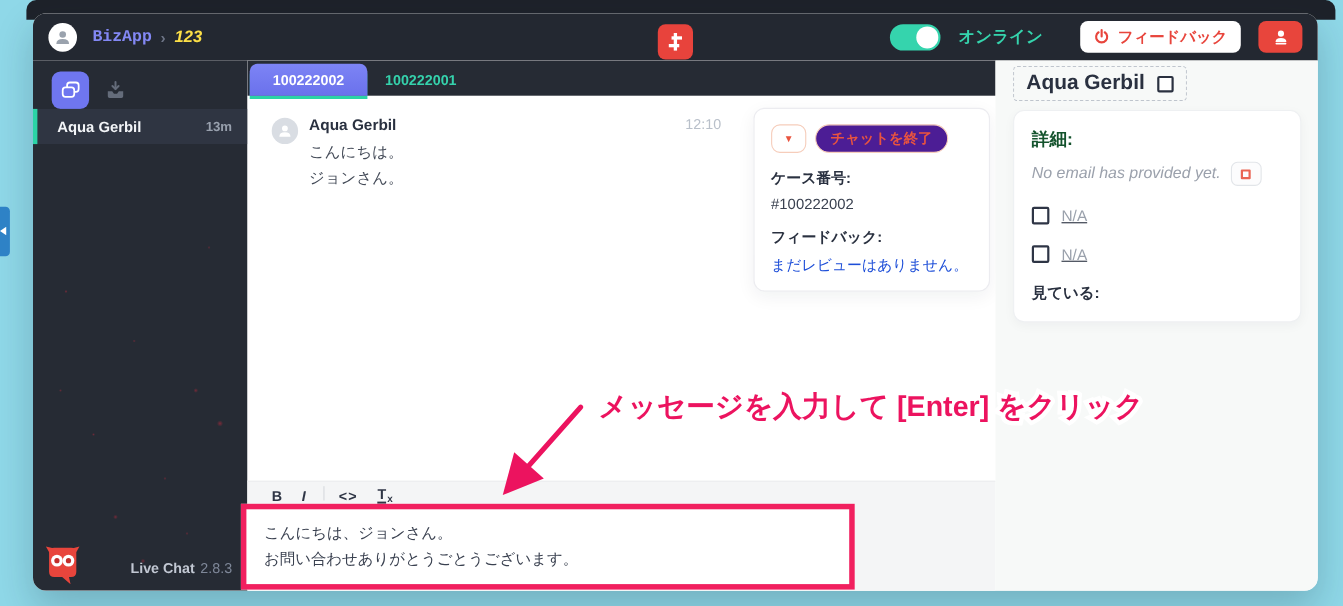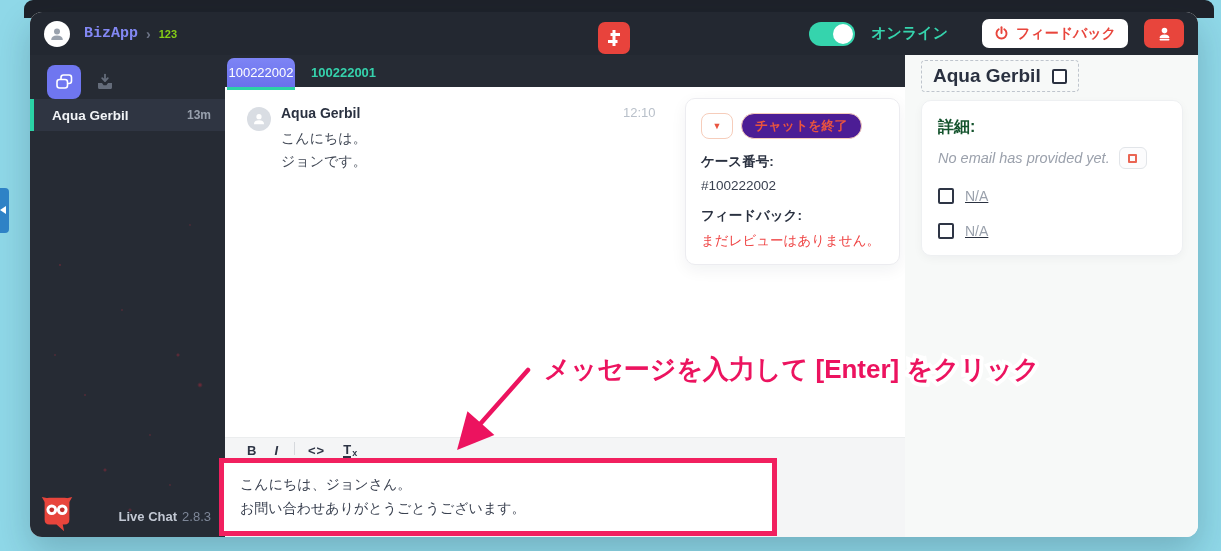--- a/index.html
+++ b/index.html
@@ -20,21 +20,21 @@
   .window { position:absolute; left:30px; top:12px; width:1168px; height:525px;
     background:#fff; border-radius:12px; overflow:hidden;
     box-shadow:0 14px 34px rgba(15,35,50,.22); z-index:2; }
   
   .topbar { position:absolute; left:0; top:0; width:100%; height:43px;
     background:#232831; display:flex; align-items:center; padding:0 14px; }
   .avatar { width:26px; height:26px; border-radius:50%; background:#fff;
     display:flex; align-items:center; justify-content:center; flex:none; }
   .brand { margin-left:14px; color:#8388f4; font-size:15px; font-weight:bold;font-family:Liberation Mono, monospace; }
   .crumb-sep { margin:0 8px; color:#6d7486; font-size:14px; font-weight:bold; }
-  .crumb-page { color:#84cc16; font-size:11px; font-weight:bold; }
+  .crumb-page { color:#fde047; font-size:15px; font-weight:bold;font-style:italic; }
   .app-icon { position:absolute; left:568px; top:10px; width:32px; height:32px;
     border-radius:7px; background:#e8433c; display:flex; align-items:center; justify-content:center; }
   .topbar-right { margin-left:auto; display:flex; align-items:center; gap:16px; }
   .toggle { width:46px; height:24px; border-radius:13px; background:#35d4ad; position:relative; cursor:pointer; }
   .toggle .knob { position:absolute; right:2px; top:2px; width:20px; height:20px; border-radius:50%; background:#fff; }
   .online-label { color:#35d4ad; font-size:15px; font-weight:bold; margin-right:18px; }
   .signout-btn { display:flex; align-items:center; gap:7px; background:#fff;
     border:none; border-radius:7px; height:29px; padding:0 12px;
     color:#e8453c; font-weight:bold; font-size:14px; cursor:pointer; }
   .agent-btn { width:40px; height:29px; border-radius:7px; background:#e8453c;
@@ -65,23 +65,23 @@
   .convo-name { color:#f2f4f7; font-size:13.5px; font-weight:bold; flex:1; }
   .convo-age { color:#98a0ad; font-size:12px; font-weight:bold; }
   .sidebar-footer-logo { position:absolute; left:8px; bottom:2px; }
   .sidebar-version { position:absolute; right:14px; bottom:13px; font-size:13px; }
   .sidebar-version .app { color:#c2c8d3; font-weight:bold; }
   .sidebar-version .ver { color:#7e8798; margin-left:5px; }
   
   .main { position:absolute; left:195px; top:43px; width:680px; height:482px; background:#fff; }
   .tabbar { position:absolute; left:0; top:0; width:100%; height:32px; background:#262b34;
     display:flex; align-items:flex-end; }
-  .tab-active { margin-left:2px; width:68px; height:29px;
+  .tab-active { margin-left:2px; width:107px; height:29px;
     background:linear-gradient(180deg,#7d84f5,#6a71ec);
-    border-radius:7px 7px 0 0; color:#fff; font-weight:normal; font-size:13px;
+    border-radius:7px 7px 0 0; color:#fff; font-weight:bold; font-size:13px;
     display:flex; align-items:center; justify-content:center;
     box-shadow:0 3px 0 0 #2bd3a6; cursor:pointer; }
   .tab-inactive { height:29px; padding:0 16px; display:flex; align-items:center;
     color:#35d2ac; font-weight:bold; font-size:13px; cursor:pointer; }
   .msg-avatar { position:absolute; left:22px; top:52px; width:24px; height:24px;
     border-radius:50%; background:#d9dde3; display:flex; align-items:center; justify-content:center; }
   .msg-author { position:absolute; left:56px; top:50px; font-size:14px; font-weight:bold; color:#2a3140; }
   .msg-time  { position:absolute; left:398px; top:50px; font-size:13px; color:#b9c0ca; }
   .msg-body  { position:absolute; left:56px; top:72px; font-size:14px; color:#434a57; line-height:23px; }
   
@@ -90,21 +90,21 @@
     padding:14px 15px; }
   .card-btn-row { display:flex; gap:8px; align-items:center; }
   .caret-btn { width:32px; height:26px; border:1px solid #f6cdbb; border-radius:8px;
     background:#fff; color:#e9543f; font-size:9px; display:flex; align-items:center;
     justify-content:center; cursor:pointer; }
   .close-btn { height:26px; padding:0 13px; border:1px solid #f6cdbb; border-radius:13px;
     background:#4c1d95; color:#e9543f; font-weight:bold; font-size:13px;
     display:flex; align-items:center; cursor:pointer; }
   .card-label { margin-top:14px; font-weight:bold; font-size:13.5px; color:#2a3140; }
   .card-value { margin-top:7px; font-size:13.5px; color:#3a4150; }
-  .card-value-muted { margin-top:7px; font-size:13.5px; color:#ef4444; }
+  .card-value-muted { margin-top:7px; font-size:13.5px; color:#1d4ed8; }
   
   .composer-region { position:absolute; left:0; top:382px; width:680px; height:100px;
     background:#f4f5f6; border-top:1px solid #ebedee; }
   .fmt-bar { height:21px; display:flex; align-items:center; padding-left:13px; gap:0; }
   .fmt-btn { background:none; border:none; padding:0 9px; font-size:13px; color:#2e3545;
     cursor:pointer; height:18px; display:flex; align-items:flex-end; }
   .fmt-b { font-weight:bold; }
   .fmt-i { font-style:italic; font-weight:bold; padding-right:12px; }
   .fmt-divider { width:1px; height:13px; background:#d6d9dd; margin:0 4px; }
   .fmt-code { font-weight:bold; letter-spacing:1px; }
@@ -238,21 +238,21 @@
     <div class="msg-avatar">
       <svg width="14" height="14" viewBox="0 0 16 16">
         <circle cx="8" cy="5.4" r="3" fill="#fff"></circle>
         <path d="M2.2 14 Q2.2 9.4 8 9.4 Q13.8 9.4 13.8 14 Z" fill="#fff"></path>
       </svg>
     </div>
     <div class="msg-author">Aqua Gerbil</div>
     <div class="msg-time">12:10</div>
     <div class="msg-body">
       <div>こんにちは。</div>
-      <div>ジョンです。</div>
+      <div>ジョンさん。</div>
     </div>
 
     <div class="case-card">
       <div class="card-btn-row">
         <button class="caret-btn">
           <span>▼</span>
         </button>
         <button class="close-btn">チャットを終了</button>
       </div>
       <div class="card-label">ケース番号:</div>
@@ -293,20 +293,21 @@
         </button>
       </div>
       <div class="chk-row">
         <span class="chk"></span>
         <span class="chk-label">N/A</span>
       </div>
       <div class="chk-row">
         <span class="chk"></span>
         <span class="chk-label">N/A</span>
       </div>
+      <div class="viewing-label">見ている:</div>
     </div>
   </div>
 
 </div>
 
 <div class="annotation">
   <span class="stroke">メッセージを入力して [Enter] をクリック</span>
   <span class="fill">メッセージを入力して [Enter] をクリック</span>
 </div>
 <svg class="arrow-svg" width="110" height="100" viewBox="0 0 110 100">

